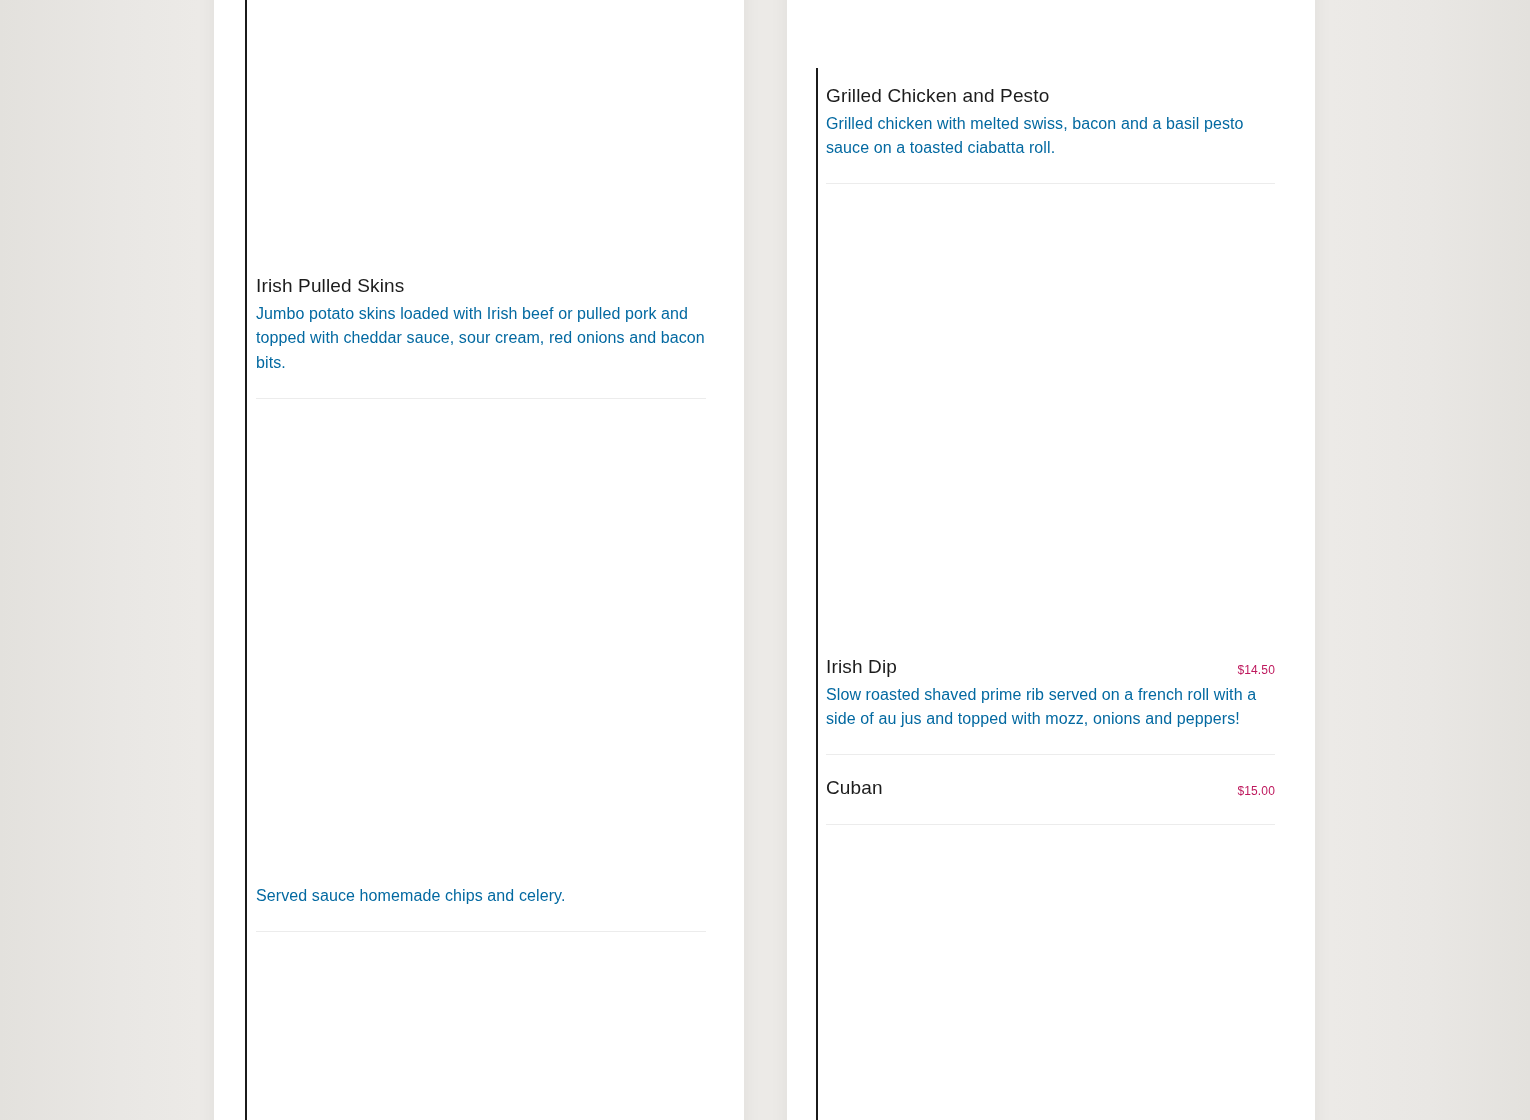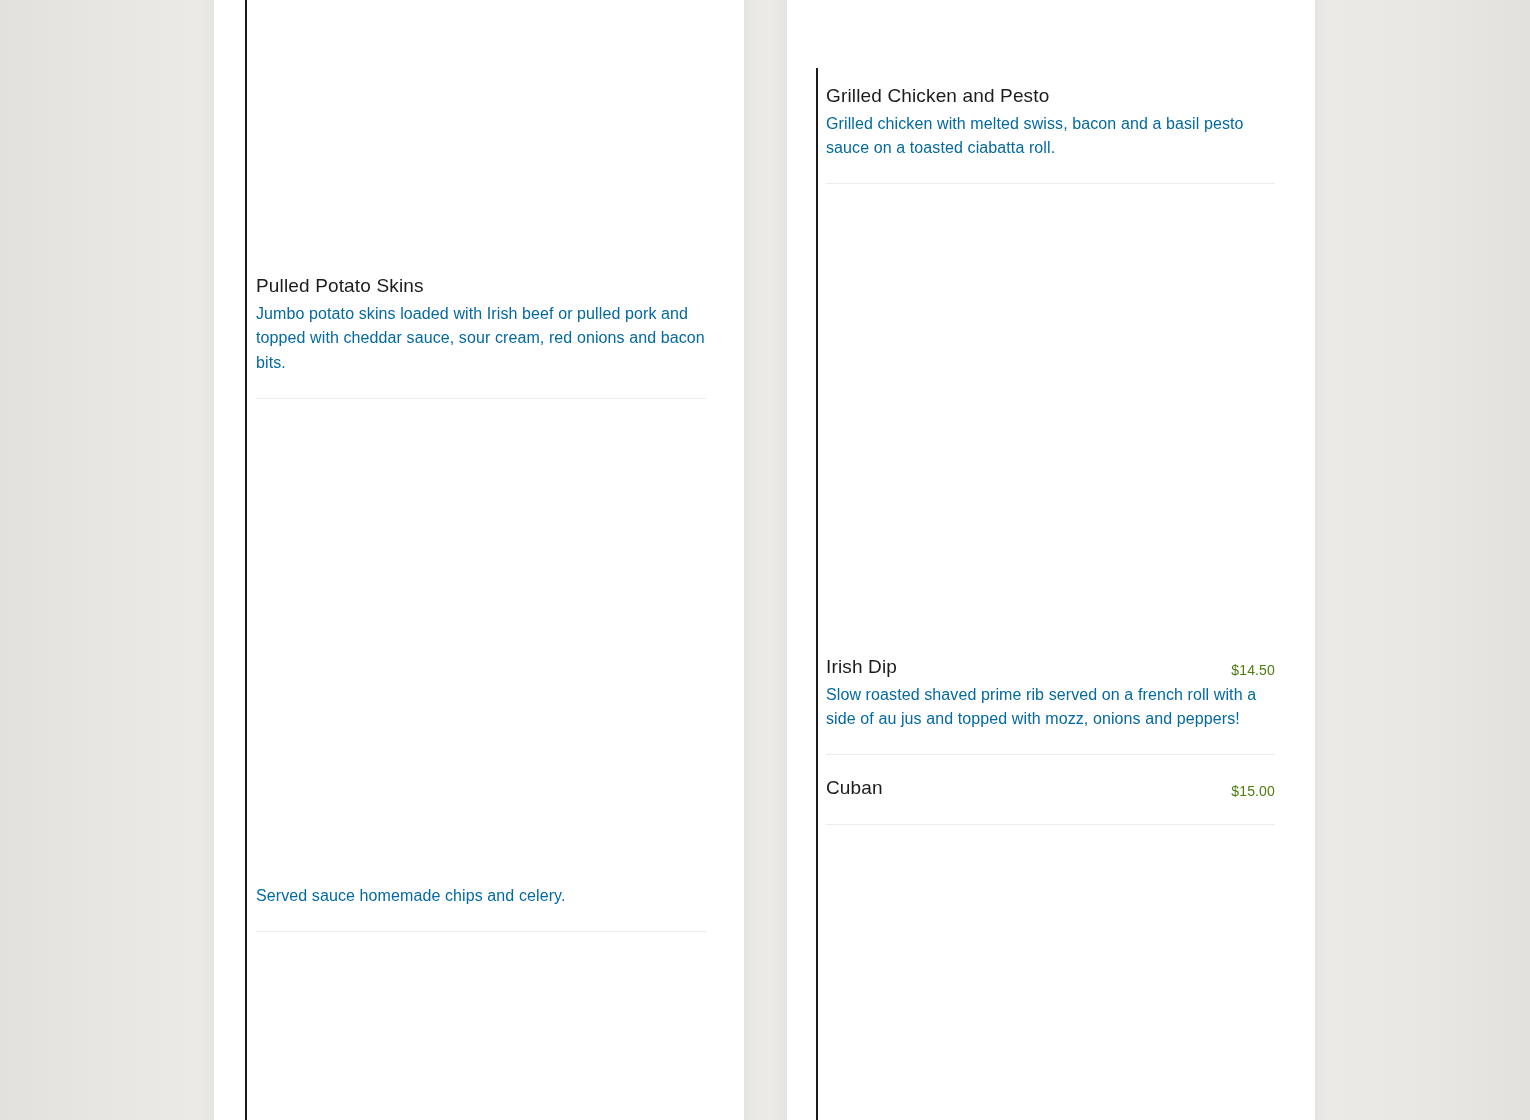--- a/index.html
+++ b/index.html
@@ -86,23 +86,23 @@
   .item-name {
     font-size: 19px;
     line-height: 26px;
     color: #1c1c1c;
     font-weight: 400;
     letter-spacing: 0.15px;
     white-space: nowrap;
   }
 
   .item-price {
-    font-size: 14px;
+    font-size: 12px;
     line-height: 26px;
-    color: #4d7c0f;
+    color: #be185d;
     font-weight: 400;
     letter-spacing: 0.15px;
     white-space: nowrap;
     position: relative;
     top: 3px;
   }
 
   .item-desc {
     font-size: 16px;
     line-height: 24.3px;
@@ -135,21 +135,21 @@
 
   <div class="card card-left">
     <div class="rule rule-left"></div>
 
     <div class="col col-left">
 
       <div class="media-gap gap-left-1"></div>
 
       <div class="item">
         <div class="item-head">
-          <span class="item-name">Pulled Potato Skins</span>
+          <span class="item-name">Irish Pulled Skins</span>
         </div>
         <div class="item-desc">Jumbo potato skins loaded with Irish beef or pulled pork and topped with cheddar sauce, sour cream, red onions and bacon bits.</div>
       </div>
 
       <div class="divider" style="margin-top:23px;"></div>
 
       <div class="media-gap gap-left-2"></div>
 
       <div class="item">
         <div class="item-desc">Served sauce homemade chips and celery.</div>

